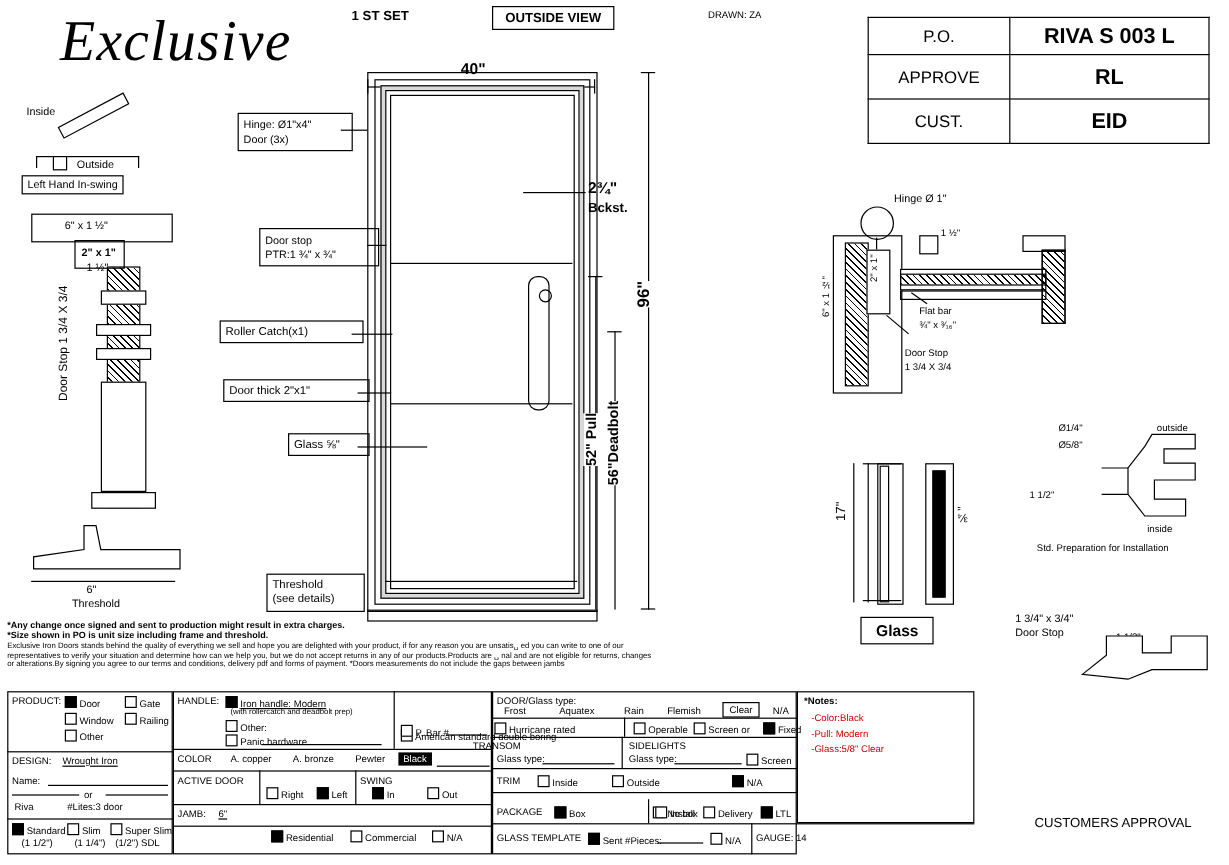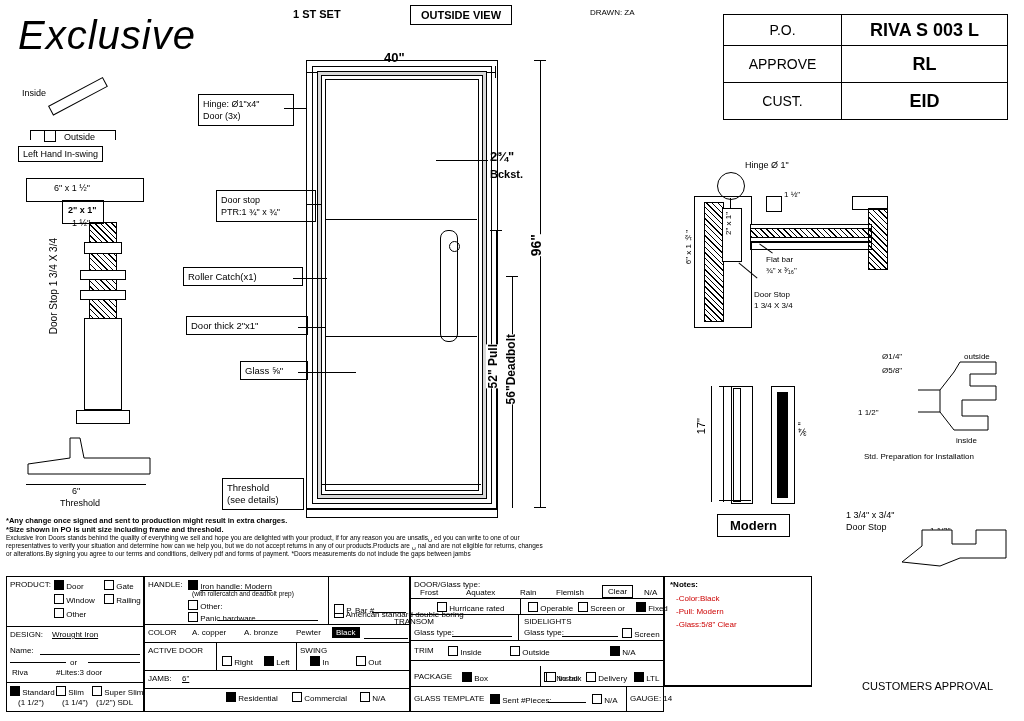--- a/index.html
+++ b/index.html
@@ -21,21 +21,21 @@
   .gray{background:#d9d9d9;}
   .cb{display:inline-block;width:8px;height:8px;border:1px solid #000;vertical-align:-1px;background:#fff;}
   .cb.on{background:#000;}
   .formbox{border:1px solid #000;position:absolute;box-sizing:border-box;}
   .fsec{position:absolute;font-size:8px;}
 </style>
 </head>
 <body>
 
 <div class="abs" style="left:18px;top:14px;width:210px;">
-  <div style="font-family:Liberation Sans, sans-serif;font-style:italic;font-size:40px;letter-spacing:1px;line-height:42px;">Exclusive</div>
+  <div style="font-family:Liberation Serif, serif;font-style:italic;font-size:48px;letter-spacing:1px;line-height:42px;margin-left:32px;">Exclusive</div>
 </div>
 
 <div class="txt" style="left:293px;top:8px;font-size:11px;font-weight:bold;">1 ST SET</div>
 <div class="abs box" style="left:410px;top:5px;padding:3px 10px;font-size:11px;font-weight:bold;">OUTSIDE VIEW</div>
 <div class="txt" style="left:590px;top:8px;font-size:8px;">DRAWN: ZA</div>
 
 <table class="abs" style="left:723px;top:14px;width:285px;">
   <tbody>
       <tr>
     <td class="ctr" style="border:1px solid #000;width:115px;height:28px;font-size:14px;">P.O.</td>
@@ -191,21 +191,21 @@
   <div class="abs box" style="left:28px;top:10px;width:6px;height:112px;"></div>
   <div class="ln" style="left:14px;top:8px;width:32px;height:1px;"></div>
   <div class="ln" style="left:14px;top:122px;width:32px;height:1px;"></div>
   <div class="ln" style="left:6px;top:8px;width:1px;height:116px;"></div>
   <div class="txt vert" style="left:-10px;top:40px;font-size:11px;background:#fff;">17"</div>
 
   <div class="abs box" style="left:66px;top:8px;width:22px;height:116px;"></div>
   <div class="abs box" style="left:72px;top:14px;width:9px;height:104px;background:#000;"></div>
   <div class="txt vert" style="left:92px;top:44px;font-size:10px;">¾"</div>
 
-  <div class="abs box" style="left:12px;top:136px;padding:3px 12px;font-size:13px;font-weight:bold;">Modern</div>
+  <div class="abs box" style="left:12px;top:136px;padding:3px 12px;font-size:13px;font-weight:bold;">Glass</div>
 </div>
 
 <div class="abs" style="left:858px;top:352px;width:160px;height:115px;">
   <div class="txt" style="left:24px;top:0px;font-size:8px;">Ø1/4"</div>
   <div class="txt" style="left:24px;top:14px;font-size:8px;">Ø5/8"</div>
   <div class="txt" style="left:106px;top:0px;font-size:8px;">outside</div>
   <div class="txt" style="left:0px;top:56px;font-size:8px;">1 1/2"</div>
   <div class="txt" style="left:98px;top:84px;font-size:8px;">inside</div>
   <svg class="abs" style="left:42px;top:8px;" width="110" height="86">
     <path d="M60,2 L96,2 L96,14 L70,14 L70,26 L96,26 L96,40 L62,40 L62,56 L88,56 L88,70 L54,70 L40,52 L40,30 L54,12 Z" fill="#fff" stroke="#000" stroke-width="1"></path>
@@ -299,21 +299,21 @@
 
 <div class="formbox" style="left:410px;top:576px;width:254px;height:136px;"></div>
 <div class="fsec" style="left:414px;top:580px;">DOOR/Glass type:</div>
 <div class="fsec" style="left:420px;top:588px;">Frost</div>
 <div class="fsec" style="left:466px;top:588px;">Aquatex</div>
 <div class="fsec" style="left:520px;top:588px;">Rain</div>
 <div class="fsec" style="left:556px;top:588px;">Flemish</div>
 <div class="fsec box" style="left:602px;top:585px;padding:1px 5px;">Clear</div>
 <div class="fsec" style="left:644px;top:588px;">N/A</div>
 <div class="ln" style="left:410px;top:598px;width:254px;height:1px;"></div>
-<div class="fsec" style="left:437px;top:602px;"><span class="cb"></span> <span>Hurricane rated</span></div>
+<div class="fsec" style="left:412px;top:602px;"><span class="cb"></span> <span>Hurricane rated</span></div>
 <div class="fsec" style="left:528px;top:602px;"><span class="cb"></span> <span>Operable</span></div>
 <div class="fsec" style="left:578px;top:602px;"><span class="cb"></span> <span>Screen or</span></div>
 <div class="fsec" style="left:636px;top:602px;"><span class="cb on"></span> <span>Fixed</span></div>
 <div class="ln" style="left:520px;top:598px;width:1px;height:16px;"></div>
 <div class="ln" style="left:410px;top:614px;width:254px;height:1px;"></div>
 
 <div class="fsec" style="left:394px;top:617px;">TRANSOM</div>
 <div class="fsec" style="left:414px;top:628px;">Glass type:</div>
 <div class="ln" style="left:452px;top:636px;width:60px;height:1px;"></div>
 <div class="fsec" style="left:524px;top:617px;">SIDELIGHTS</div>

